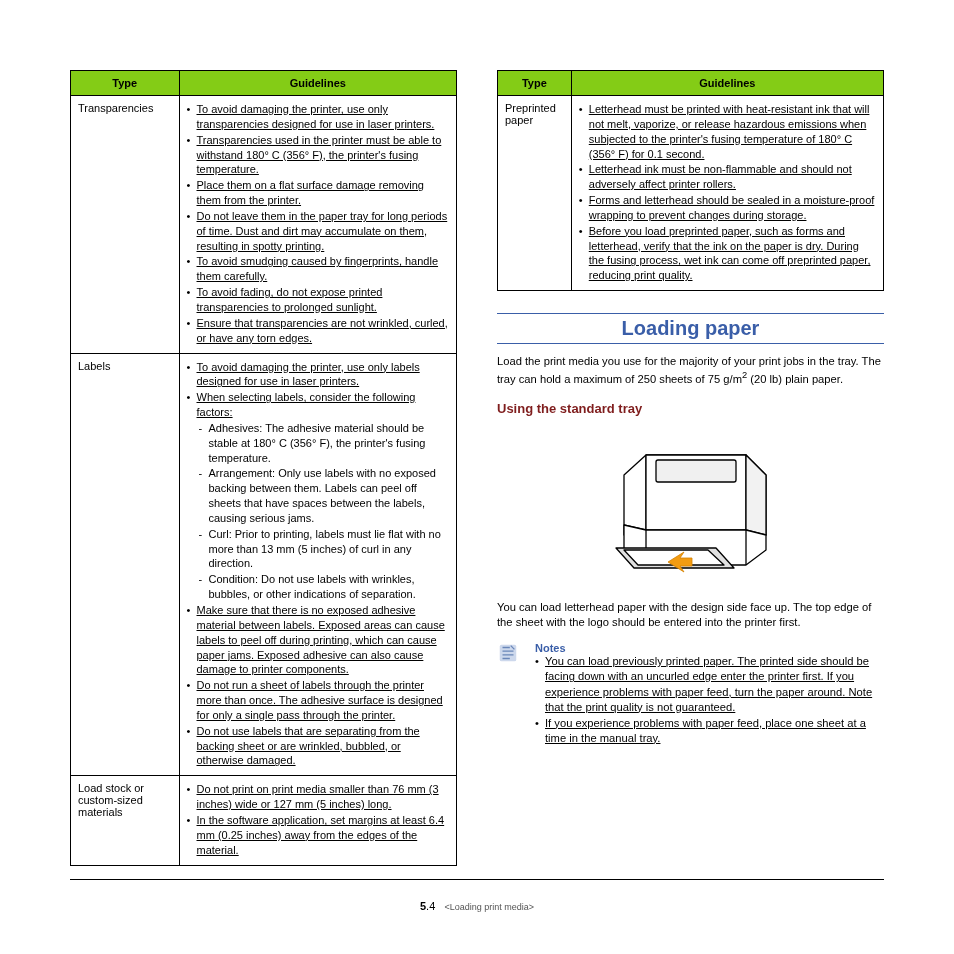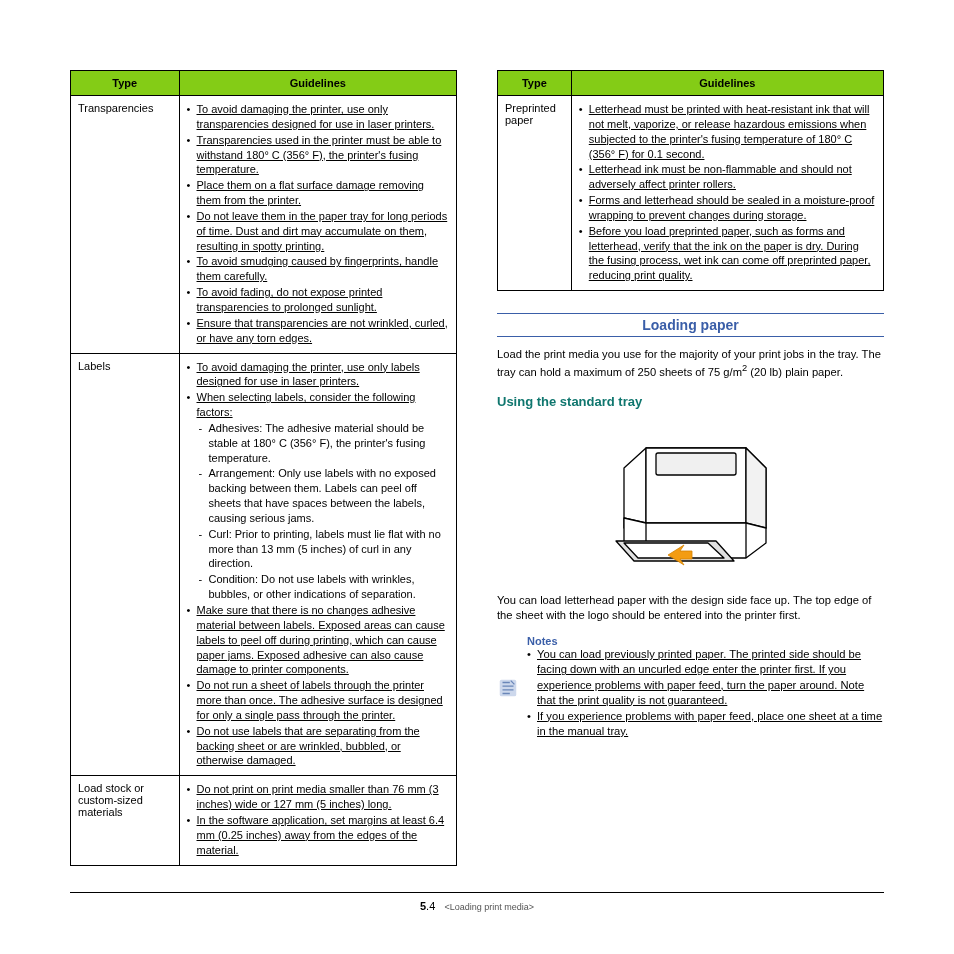--- a/index.html
+++ b/index.html
@@ -67,66 +67,65 @@
     margin-bottom: 1px;
   }
   ul.dashes > li::before {
     content: "-";
     position: absolute;
     left: 2px;
   }
   .section-title {
     color: #3a5ea8;
     font-weight: bold;
-    font-size: 14px;
+    font-size: 20px;
     text-align: center;
     border-top: 1px solid #3a5ea8;
     border-bottom: 1px solid #3a5ea8;
     padding: 3px 0;
     margin-top: 22px;
     margin-bottom: 10px;
   }
   .subsection {
-    color: #0f766e;
+    color: #7f1d1d;
     font-weight: bold;
     font-size: 13px;
     margin-top: 14px;
     margin-bottom: 6px;
   }
   .body-text {
     line-height: 1.35;
     margin: 4px 0;
   }
   .printer {
     display: block;
     margin: 14px auto 10px auto;
   }
   .notes-box {
     display: flex;
-    gap: 8px;
+    gap: 16px;
     margin-top: 12px;
-    align-items: center;
   }
   .notes-icon {
     width: 22px; height: 22px;
     flex-shrink: 0;
   }
   .notes-title {
     color: #3a5ea8;
     font-weight: bold;
     font-size: 11px;
   }
   .footer {
     position: absolute;
     bottom: 42px;
     left: 70px;
     right: 70px;
     border-top: 1px solid #000;
     text-align: center;
-    padding-top: 7px;
+    padding-top: 20px;
     font-size: 11px;
   }
   .footer .pg { font-weight: bold; }
   .footer .chap { font-size: 9px; color: #555; }
 </style>
 </head>
 <body>
 
 <div class="page">
 
@@ -160,21 +159,21 @@
               <li>To avoid damaging the printer, use only labels designed for use in laser printers.</li>
               <li>When selecting labels, consider the following factors:</li>
             </ul>
             <ul class="dashes" style="margin-left:10px;">
               <li>Adhesives: The adhesive material should be stable at 180° C (356° F), the printer's fusing temperature.</li>
               <li>Arrangement: Only use labels with no exposed backing between them. Labels can peel off sheets that have spaces between the labels, causing serious jams.</li>
               <li>Curl: Prior to printing, labels must lie flat with no more than 13 mm (5 inches) of curl in any direction.</li>
               <li>Condition: Do not use labels with wrinkles, bubbles, or other indications of separation.</li>
             </ul>
             <ul class="bullets">
-              <li>Make sure that there is no changes adhesive material between labels. Exposed areas can cause labels to peel off during printing, which can cause paper jams. Exposed adhesive can also cause damage to printer components.</li>
+              <li>Make sure that there is no exposed adhesive material between labels. Exposed areas can cause labels to peel off during printing, which can cause paper jams. Exposed adhesive can also cause damage to printer components.</li>
               <li>Do not run a sheet of labels through the printer more than once. The adhesive surface is designed for only a single pass through the printer.</li>
               <li>Do not use labels that are separating from the backing sheet or are wrinkled, bubbled, or otherwise damaged.</li>
             </ul>
           </td>
         </tr>
         <tr>
           <td>Load stock or custom-sized materials</td>
           <td>
             <ul class="bullets">
               <li>Do not print on print media smaller than 76 mm (3 inches) wide or 127 mm (5 inches) long.</li>

